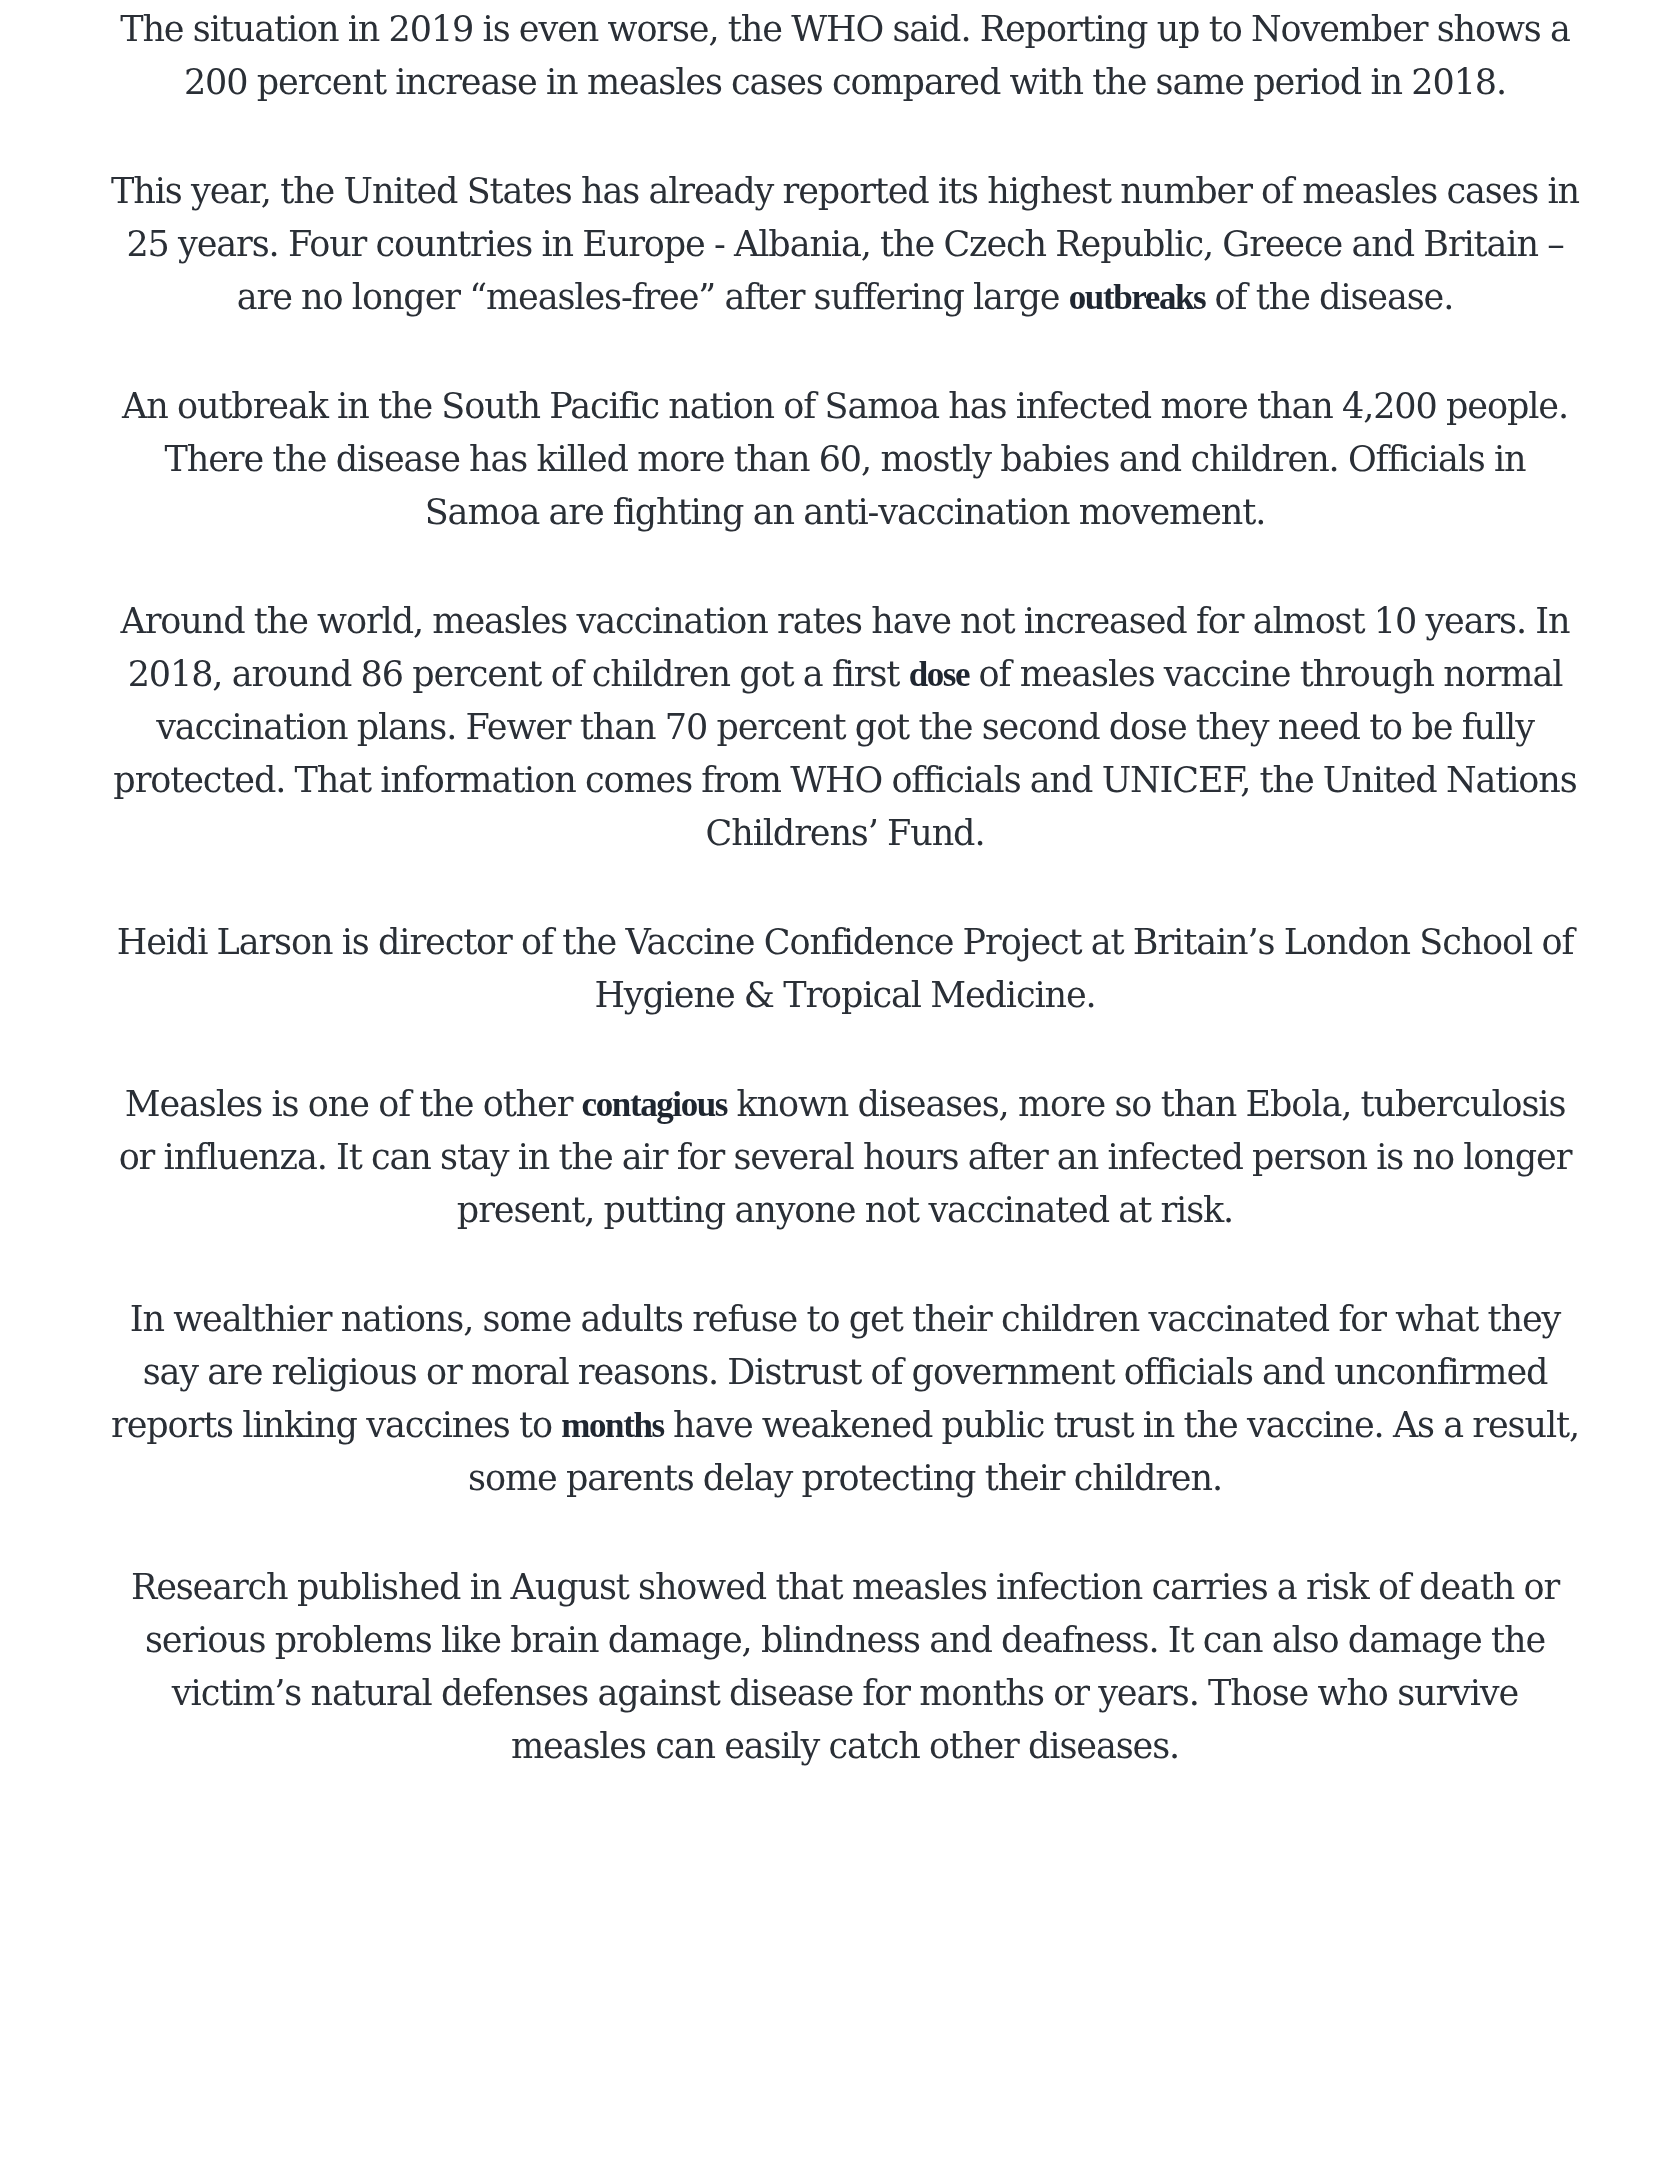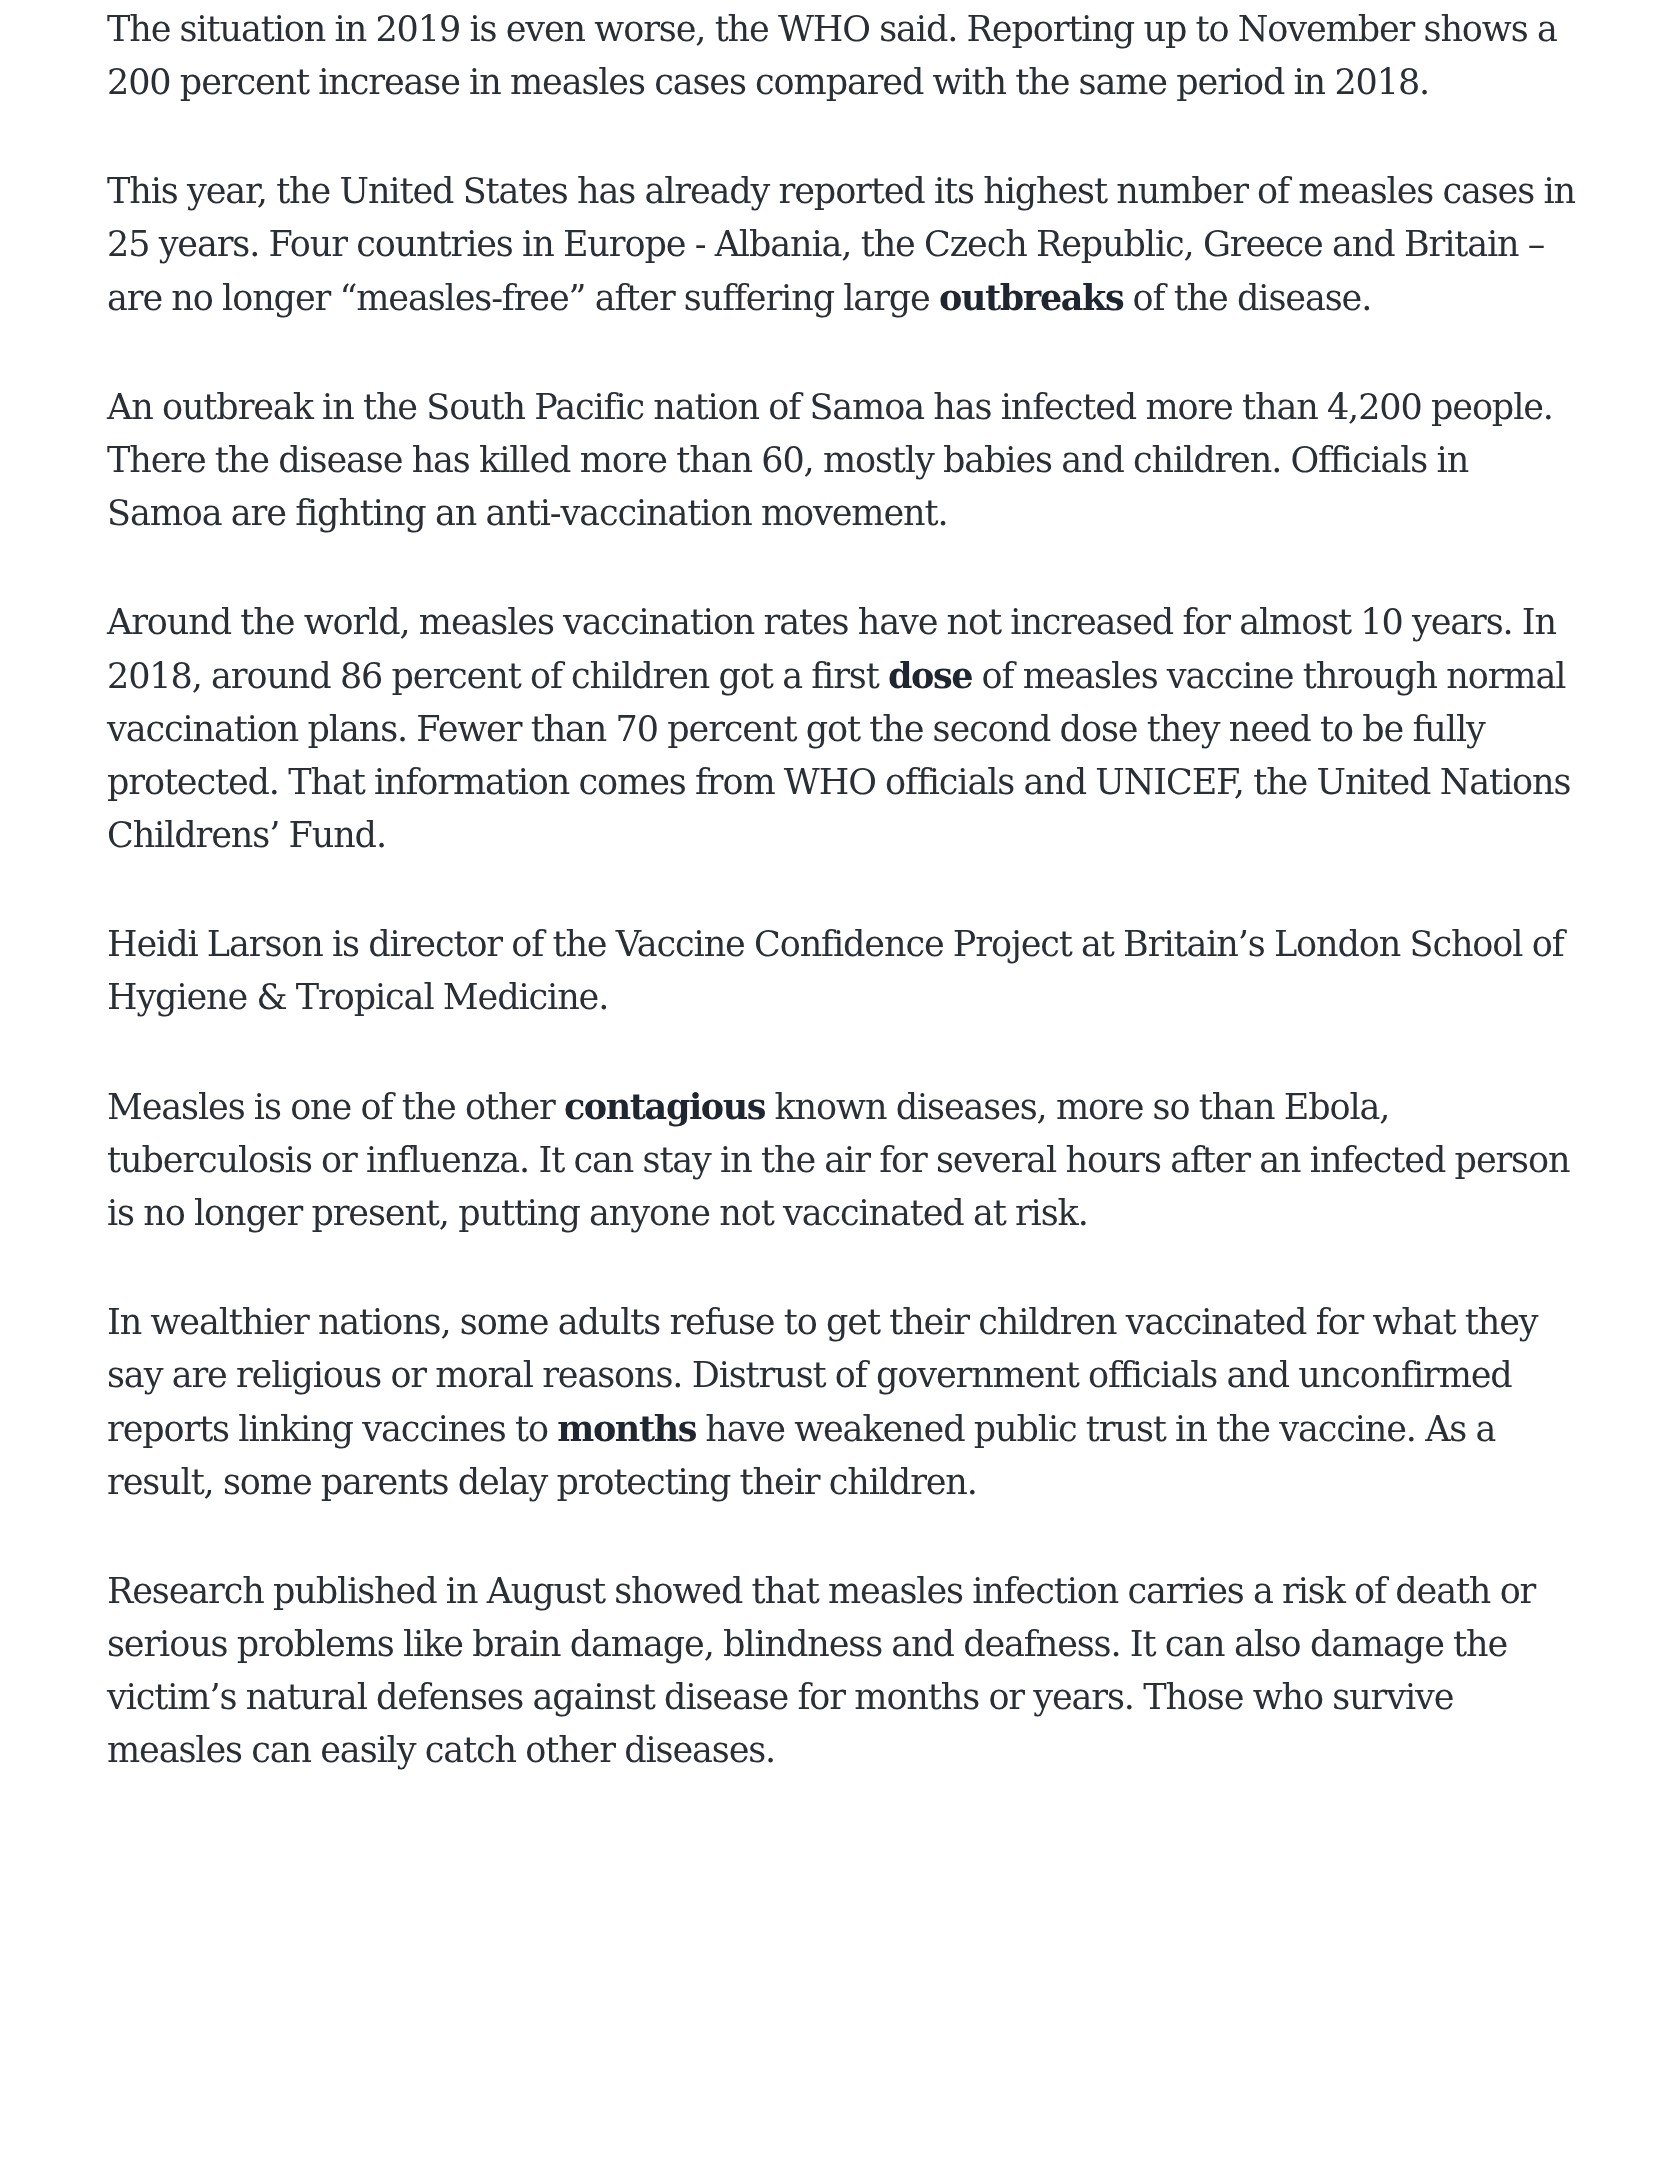--- a/index.html
+++ b/index.html
@@ -21,29 +21,31 @@
       font-family: "DejaVu Serif", "Liberation Serif", serif;
       font-size: 35px;
       line-height: 53px;
       color: #2a2f36;
       letter-spacing: -1.1px;
       word-spacing: -0.7px;
     }
     .article p {
       margin: 0 0 56px 0;
       padding: 0;
+      text-align: center;
     }
     .article p:first-child {
       margin-top: 2.7px;
     }
     .term {
       font-weight: bold;
       color: #1f2630;
       letter-spacing: -1.4px;
       cursor: pointer;
+      font-family: Liberation Serif, serif;
     }
   </style>
 </head>
 <body>
 
 <main class="article">
   <p>
     <span>The situation in 2019 is even worse, the WHO said. Reporting up to November shows a 200 percent increase in measles cases compared with the same period in 2018.</span>
   </p>
   <p>

